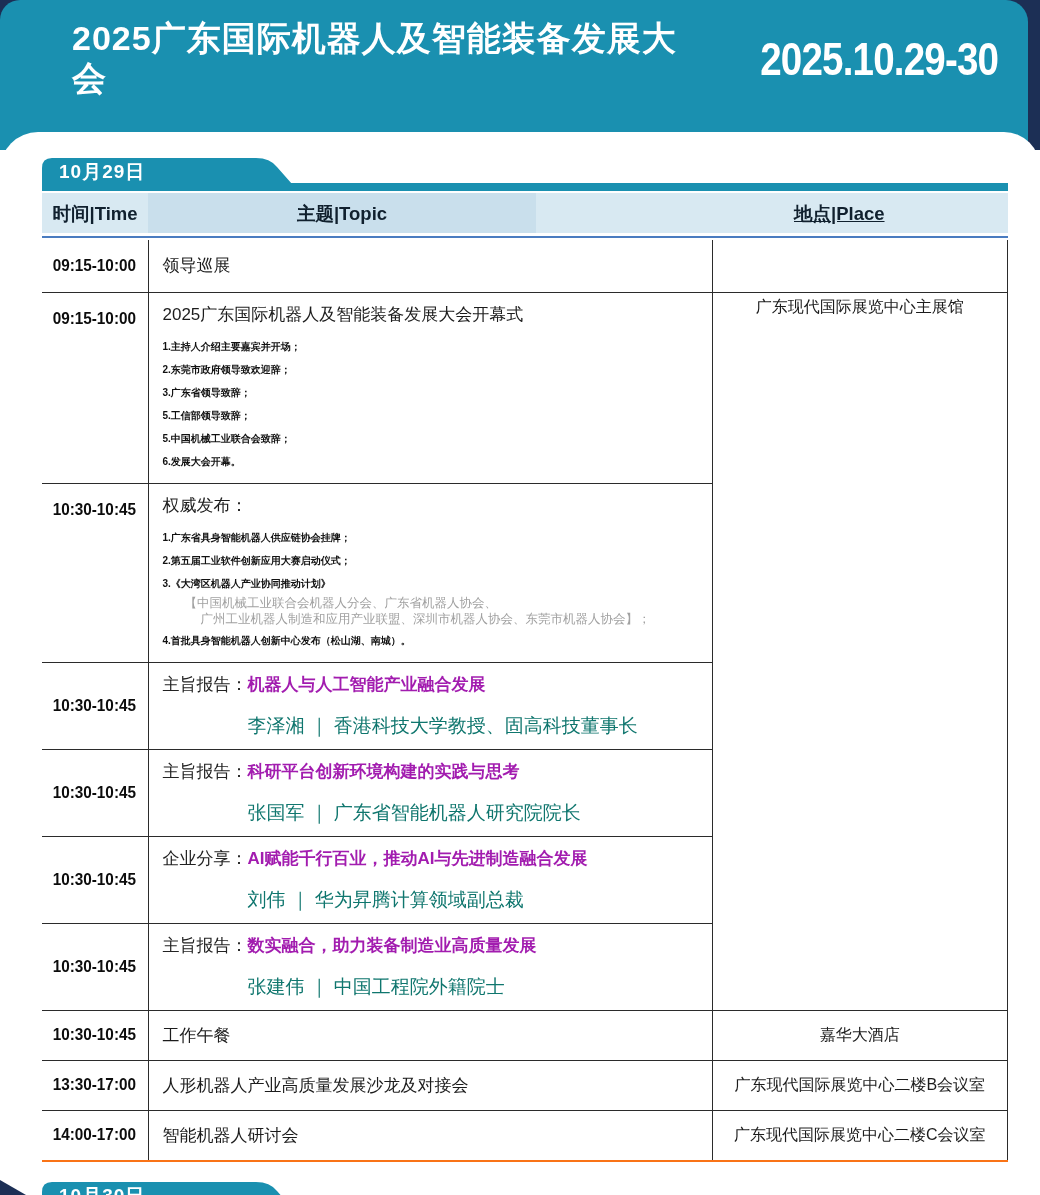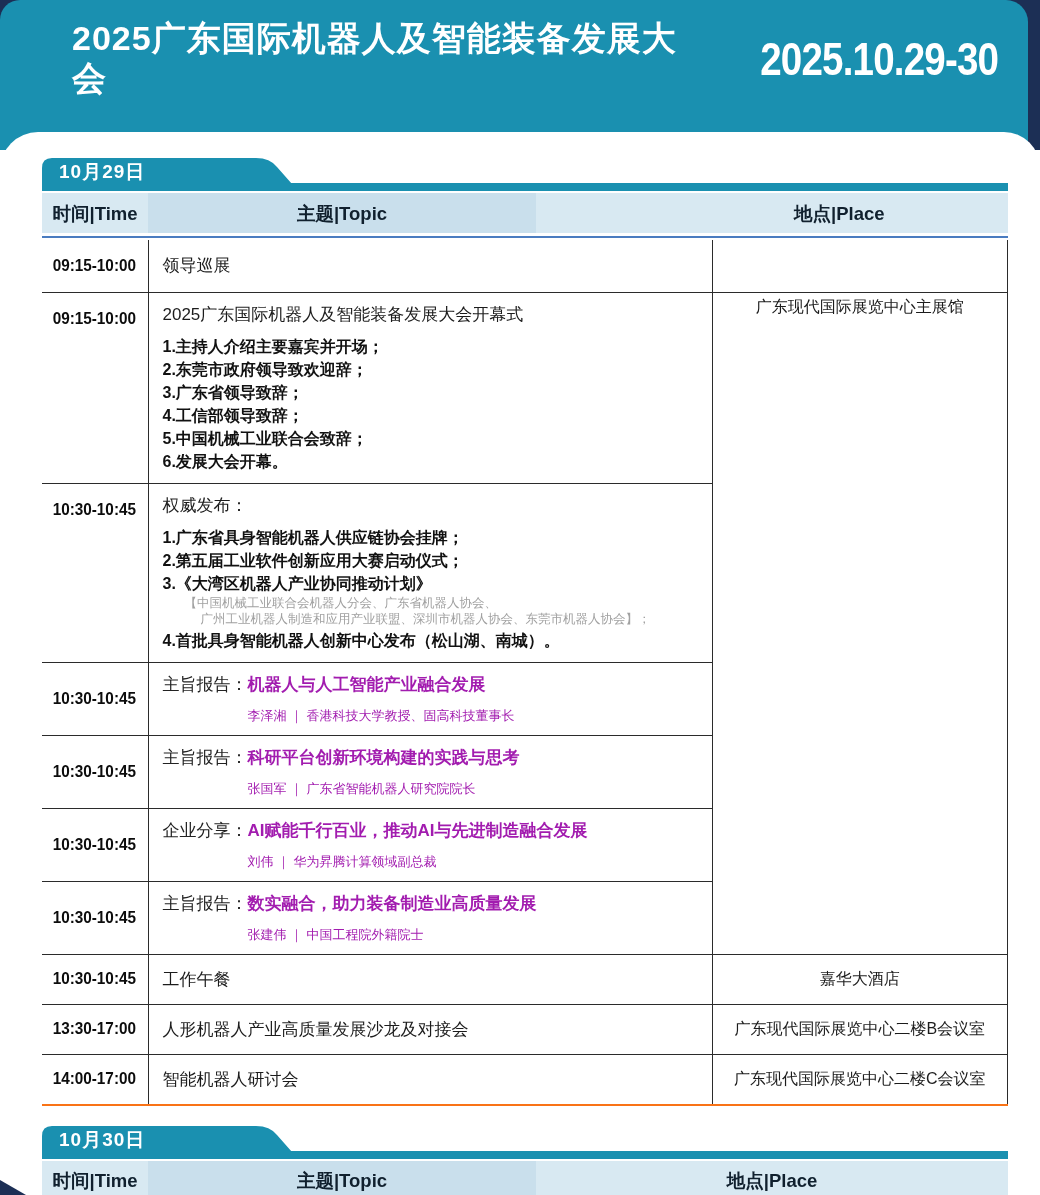--- a/index.html
+++ b/index.html
@@ -31,21 +31,21 @@
   .tab-label { position:absolute; left:17px; top:1px; color:#fff;
     font-size:19px; font-weight:bold; letter-spacing:1px; }
   .teal-bar { height:8px; background:var(--teal); margin-top:-1px; }
 
   
   .band { display:flex; margin-top:2px; height:40px;border-radius:8px; }
   .hb { display:flex; align-items:center; justify-content:center;
     font-size:18.5px; font-weight:bold; color:#10202e; }
   .hb-time  { width:106px; background:var(--hdrLight); }
   .hb-topic { width:388px; background:var(--hdrMid); }
-  .hb-place { flex:1; background:var(--hdrLight); }
+  .hb-place { flex:1; background:var(--hdrLight);text-decoration:underline; }
   .sec0 .hb-place { justify-content:flex-start; padding-left:258px; }
   .band-rule { height:2px; background:var(--ruleBlue); margin-top:3px; }
 
   
   table.sched { border-collapse:collapse; table-layout:fixed; width:966px;
     margin-top:2px; border-right:1px solid #2b2b2b; border-bottom:2px solid #f97316; }
   col.c-time { width:106px; }
   .sec0 col.c-topic { width:564px; }
   .sec1 col.c-topic { width:390px; }
   td { vertical-align:middle; }
@@ -54,27 +54,27 @@
   td.topic, td.place { border-left:1px solid #2b2b2b; }
   td.time { text-align:center; padding:6px 2px; }
   tr.align-top td.time { padding-top:16px; }
   .time-text { display:inline-block; font-size:17px; font-weight:bold; color:#0c0c0c;
     transform:scaleX(.9); white-space:nowrap; letter-spacing:0; }
   td.topic { padding:10px 10px 10px 14px; color:#1c1c1c; }
   td.place { text-align:center; font-size:16px; color:#1c1c1c; padding:4px 6px; }
 
   .t-plain   { font-size:17px; line-height:29px; }
   .t-heading { font-size:17px; line-height:24px; margin-bottom:8px; }
-  .t-item    { font-size:16px; font-weight:bold; line-height:23px; color:#111; }
+  .t-item    { font-size:10px; font-weight:bold; line-height:23px; color:#111; }
   .t-note    { font-size:12.5px; color:var(--grayText); line-height:16px; padding-left:22px; }
   .t-note2   { padding-left:38px; margin-bottom:2px; }
   .t-report  { display:grid; grid-template-columns:max-content 1fr; font-size:17px; }
   .rep-prefix  { grid-column:1; grid-row:1; color:#222; }
   .rep-title   { grid-column:2; grid-row:1; font-weight:bold; color:#a21caf; }
-  .rep-speaker { grid-column:2; grid-row:2; margin-top:11px; color:#a21caf; font-size:13px; }
+  .rep-speaker { grid-column:2; grid-row:2; margin-top:17px; color:#0f766e; font-size:19px; }
 
   
   .corner-wedge { position:absolute; left:0; bottom:0; width:26px; height:15px;
     background:var(--navy); clip-path:polygon(0 0,100% 100%,0 100%); z-index:6; }
 </style>
 </head>
 <body>
 
 <div class="top-zone">
   <div class="teal-block">
@@ -117,21 +117,21 @@
             </td>
             <td class="place"></td>
           </tr>
           <tr class="align-top" style="height: 186px;">
             <td class="time"><span class="time-text">09:15-10:00</span></td>
             <td class="topic">
               <div class="t-heading">2025广东国际机器人及智能装备发展大会开幕式</div>
               <div class="t-item">1.主持人介绍主要嘉宾并开场；</div>
               <div class="t-item">2.东莞市政府领导致欢迎辞；</div>
               <div class="t-item">3.广东省领导致辞；</div>
-              <div class="t-item">4.工信部领导致辞；</div>
+              <div class="t-item">5.工信部领导致辞；</div>
               <div class="t-item">5.中国机械工业联合会致辞；</div>
               <div class="t-item">6.发展大会开幕。</div>
             </td>
             <td class="place" rowspan="6">广东现代国际展览中心主展馆</td>
           </tr>
           <tr class="align-top" style="height: 170px;">
             <td class="time"><span class="time-text">10:30-10:45</span></td>
             <td class="topic">
               <div class="t-heading">权威发布：</div>
               <div class="t-item">1.广东省具身智能机器人供应链协会挂牌；</div>

